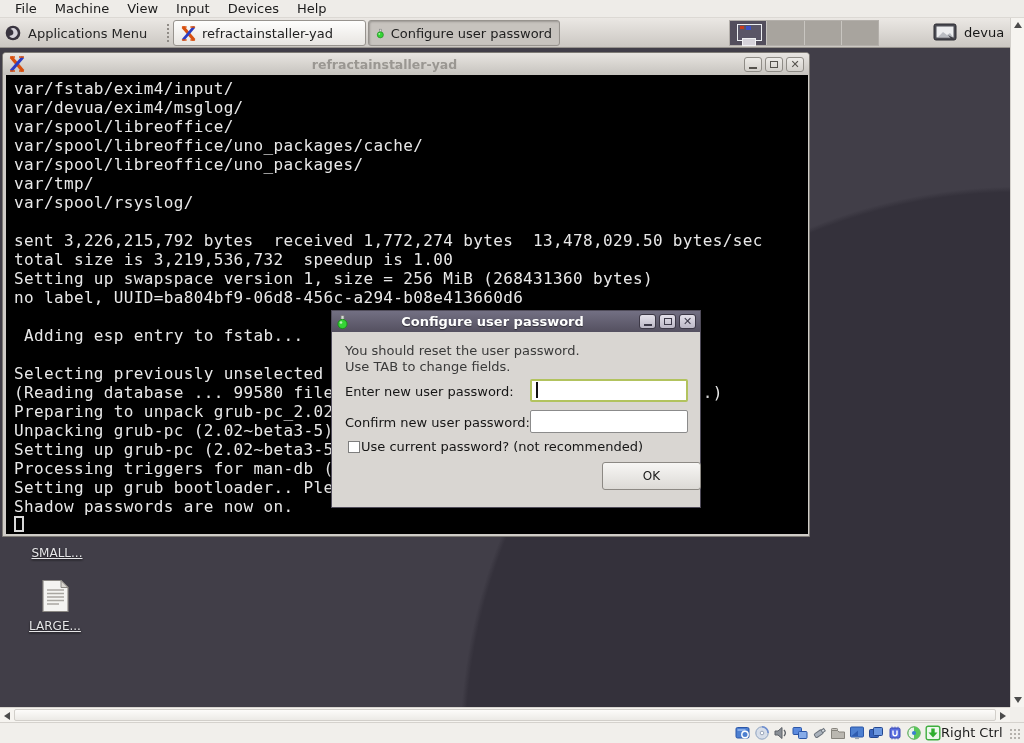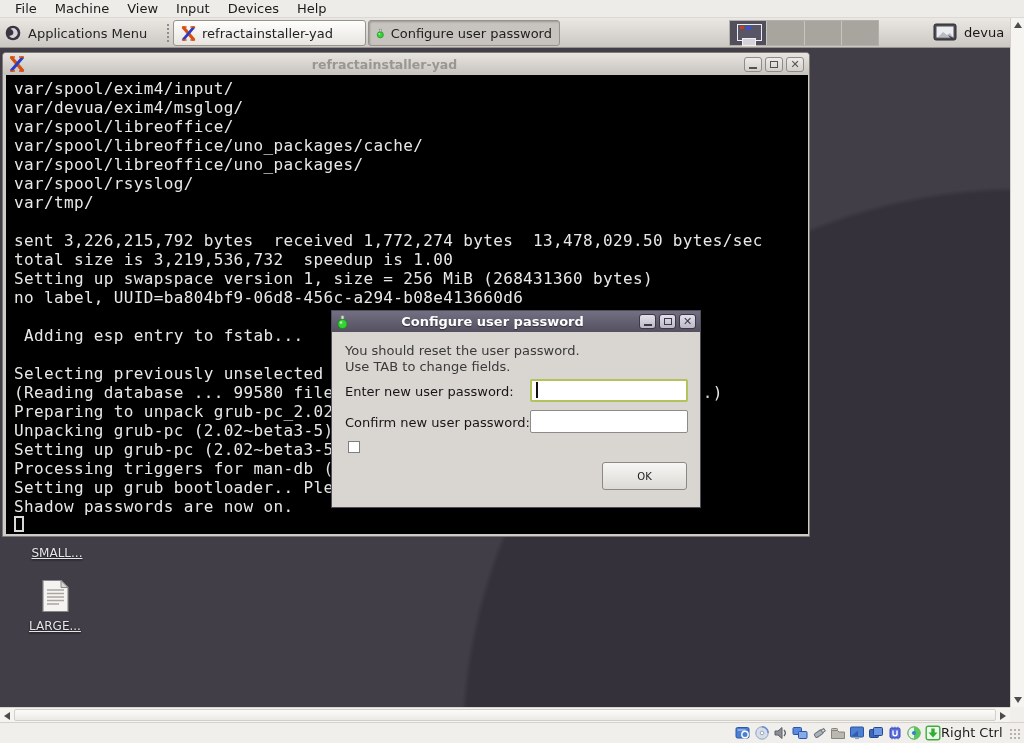--- a/index.html
+++ b/index.html
@@ -103,23 +103,23 @@
   .dlg-btn .g-min { background:#3c3948; margin-top:7px; }
   .dlg-btn .g-max { border-color:#3c3948; }
   .dlg-msg { position:absolute; left:13px; top:32px; font-size:13px; line-height:15.5px; color:#3a3a3a; }
   .fld-label { position:absolute; left:13px; font-size:13px; color:#161616; }
   .fld-input { position:absolute; left:198px; width:158px; height:23px; background:#fff;
     border:1px solid #8b8b8b; border-radius:2px; font-size:13px; padding:0 4px; outline:none; }
   .fld-input.focused { border:2px solid #b2c35e; }
   .caret { position:absolute; left:204px; top:71px; width:2px; height:16px; background:#101010; }
   .chk { position:absolute; left:16px; top:130px; width:12px; height:12px; background:#fff; border:1px solid #7e7e7e; }
   .chk-label { position:absolute; left:29px; top:128px; font-size:13px; color:#161616; }
-  .ok-btn { position:absolute; left:270px; top:151px; width:85px; height:28px;
+  .ok-btn { position:absolute; left:270px; top:151px; width:99px; height:28px;
     background:linear-gradient(#f7f6f4,#dcdad6); border:1px solid #8c8984; border-radius:3px;
-    font-size:10px; color:#1a1a1a; display:flex; align-items:center; justify-content:center; }
+    font-size:12px; color:#1a1a1a; display:flex; align-items:center; justify-content:center; }
 </style>
 </head>
 <body>
 
 <div id="menubar">
     <span class="menu-item">File</span>
     <span class="menu-item">Machine</span>
     <span class="menu-item">View</span>
     <span class="menu-item">Input</span>
     <span class="menu-item">Devices</span>
@@ -194,27 +194,27 @@
               <span class="g-min"></span>
             </div>
           <div class="win-btn">
               <span class="g-max"></span>
             </div>
           <div class="win-btn g-close">✕</div>
         </div>
       </div>
       <div class="term-content">
         <div class="term-cursor"></div>
-      <div class="term-line">var/spool/exim4/input/</div>
+      <div class="term-line">var/fstab/exim4/input/</div>
           <div class="term-line">var/devua/exim4/msglog/</div>
           <div class="term-line">var/spool/libreoffice/</div>
           <div class="term-line">var/spool/libreoffice/uno_packages/cache/</div>
           <div class="term-line">var/spool/libreoffice/uno_packages/</div>
+          <div class="term-line">var/tmp/</div>
           <div class="term-line">var/spool/rsyslog/</div>
-          <div class="term-line">var/tmp/</div>
           <div class="term-line"></div>
           <div class="term-line">sent 3,226,215,792 bytes  received 1,772,274 bytes  13,478,029.50 bytes/sec</div>
           <div class="term-line">total size is 3,219,536,732  speedup is 1.00</div>
           <div class="term-line">Setting up swapspace version 1, size = 256 MiB (268431360 bytes)</div>
           <div class="term-line">no label, UUID=ba804bf9-06d8-456c-a294-b08e413660d6</div>
           <div class="term-line"></div>
           <div class="term-line"> Adding esp entry to fstab...</div>
           <div class="term-line"></div>
           <div class="term-line">Selecting previously unselected package grub-pc.</div>
           <div class="term-line">(Reading database ... 99580 files and directories currently installed.)</div>
@@ -251,20 +251,21 @@
       </div>
 
       <div class="fld-label" style="top:73px">Enter new user password:</div>
       <input class="fld-input focused" style="top: 68px;" type="password" value="">
       <div class="caret"></div>
 
       <div class="fld-label" style="top:104px">Confirm new user password:</div>
       <input class="fld-input" style="top: 99px;" type="password" value="">
 
       <div class="chk"></div>
+      <div class="chk-label">Use current password? (not recommended)</div>
 
       <div class="ok-btn">OK</div>
     </div>
 
     <div class="desk-label" id="small-label">SMALL...</div>
     <svg id="large-icon" width="31" height="34" viewBox="0 0 31 34">
       <path d="M3 1.5 h18 l7 7 v24 h-25 z" fill="#f4f3f1" stroke="#8b8884" stroke-width="1.2"></path>
       <path d="M21 1.5 v7 h7 z" fill="#d8d5d0" stroke="#8b8884" stroke-width="1"></path>
       <g stroke="#a9a6a1" stroke-width="1.4">
         <path d="M7 11 h17 M7 14.5 h17 M7 18 h17 M7 21.5 h17 M7 25 h12"></path>

